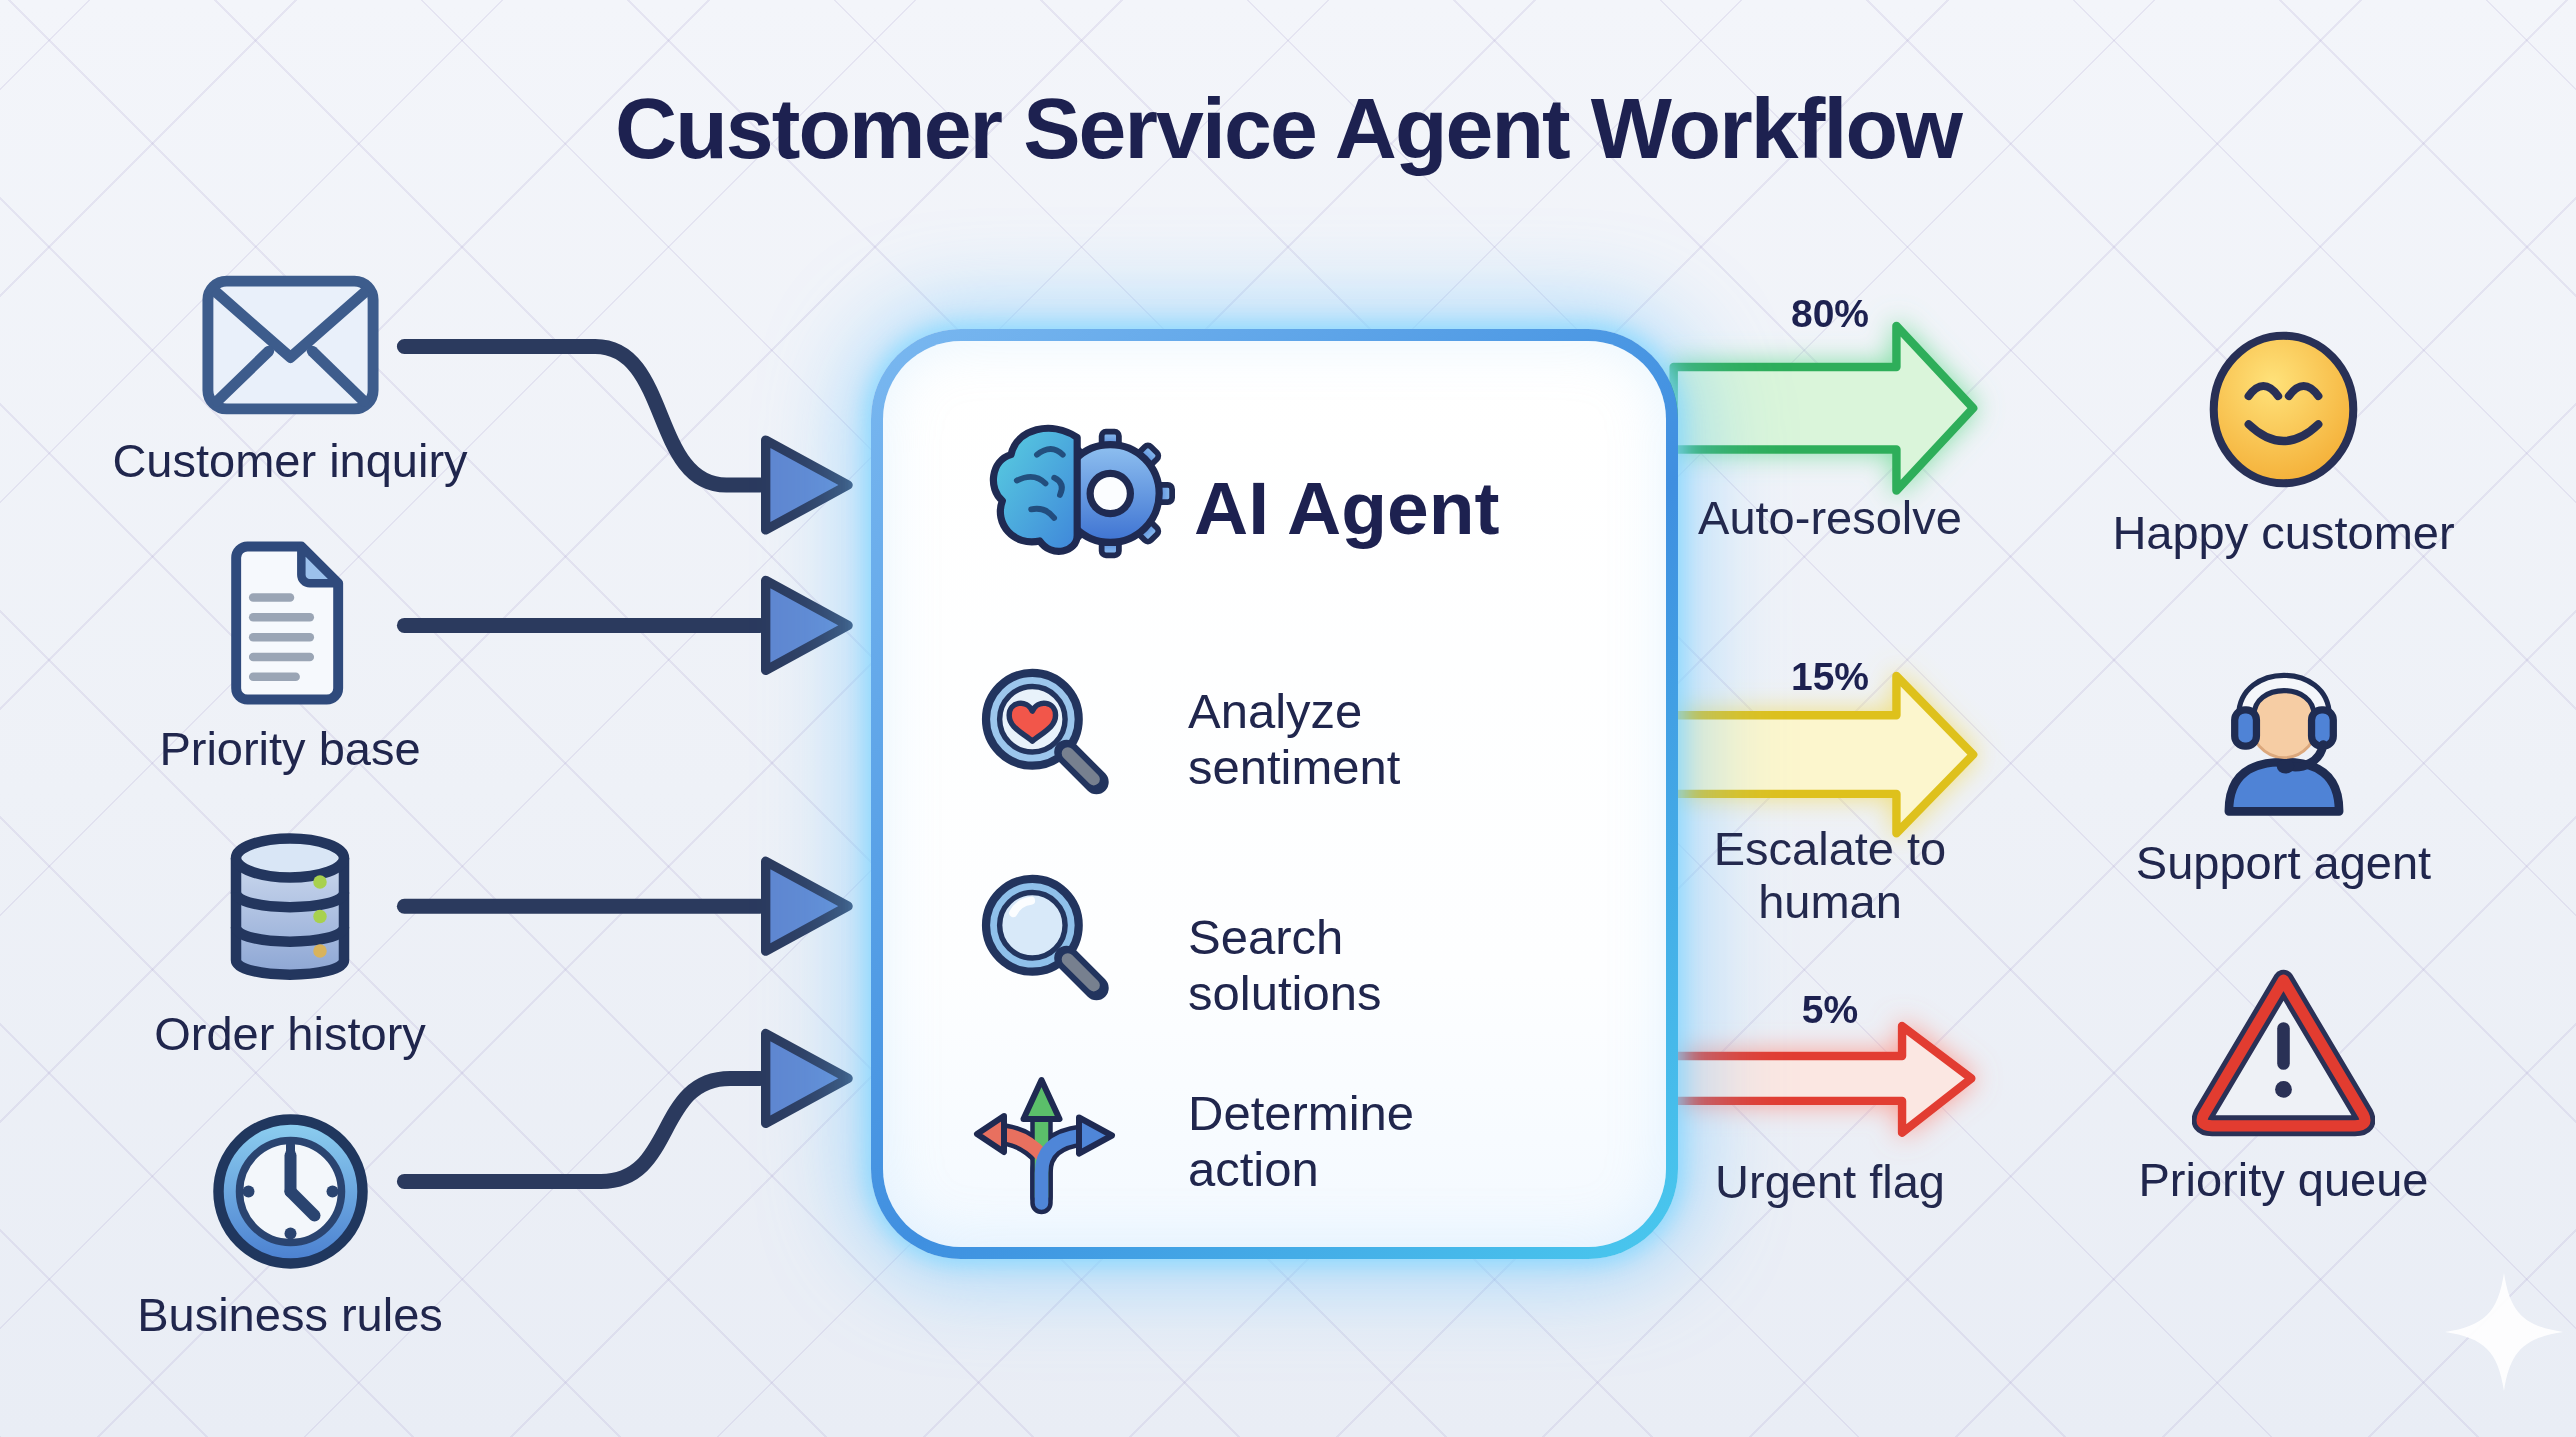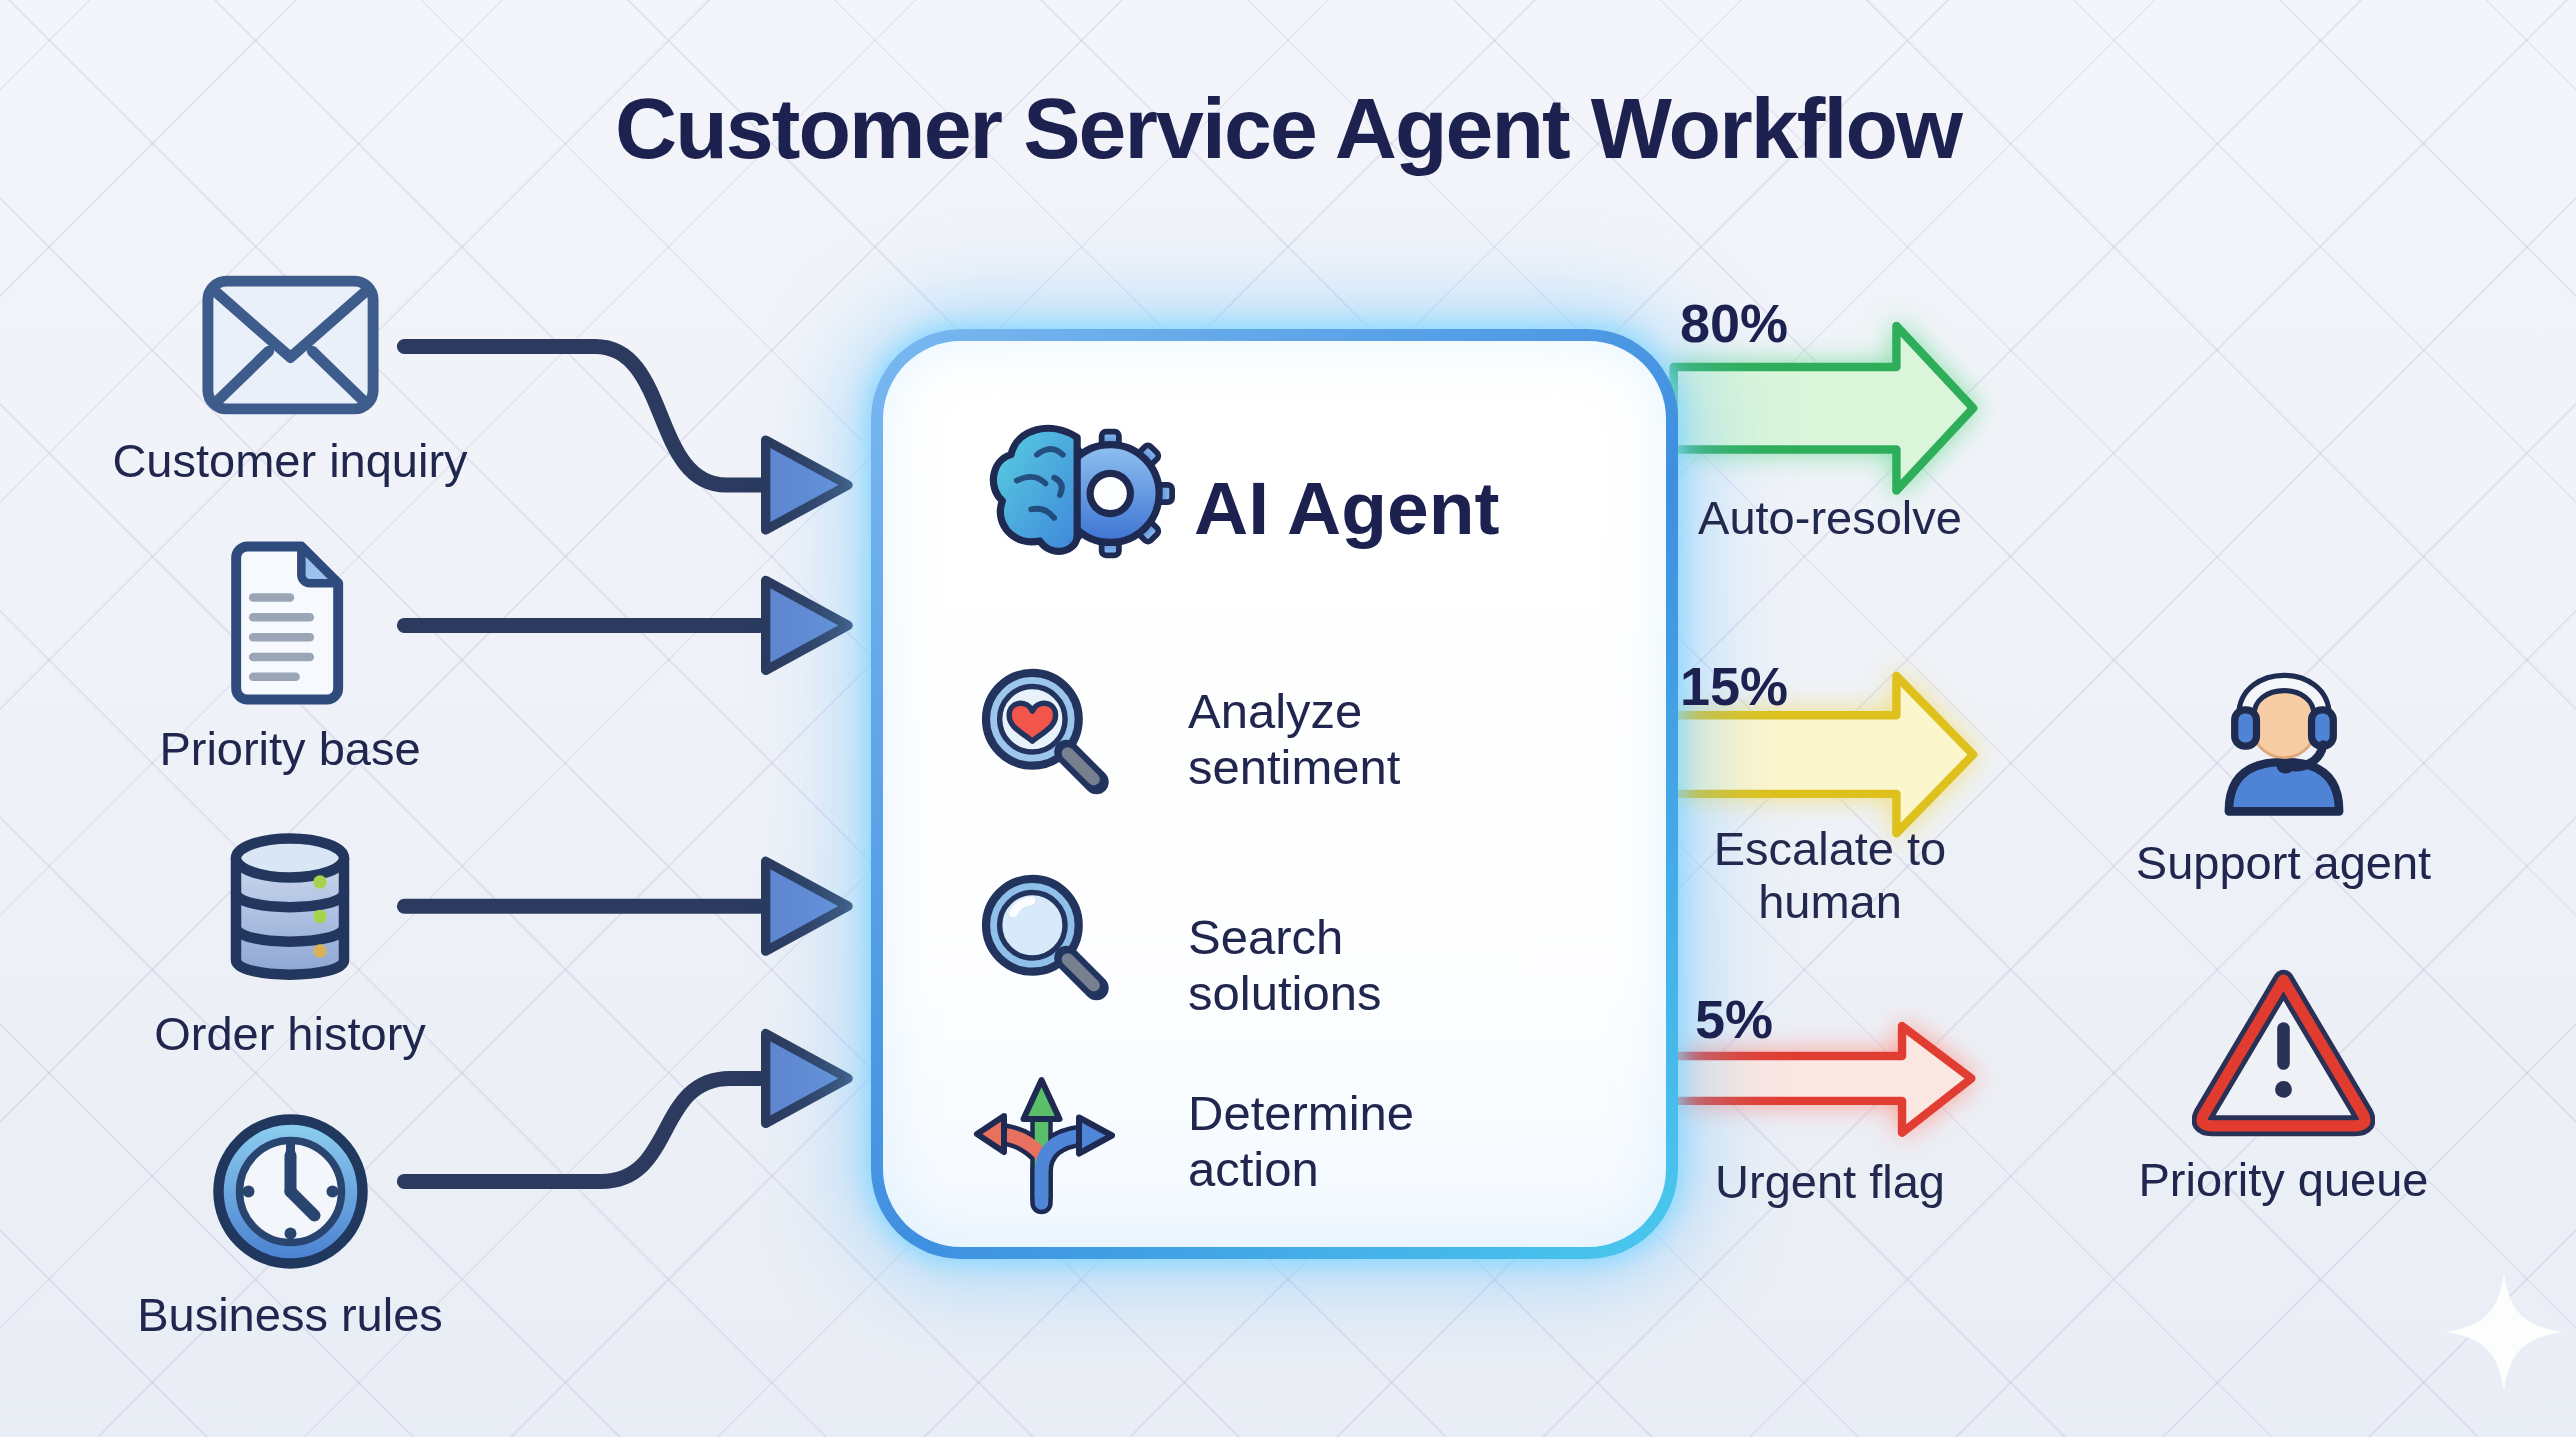--- a/index.html
+++ b/index.html
@@ -20,21 +20,21 @@
     border:12px solid transparent;border-radius:90px;
     background:linear-gradient(180deg,#ffffff 0%,#fdfeff 70%,#f3f9ff 100%) padding-box,
                linear-gradient(135deg,#7ab8f0 0%,#3f8fe0 55%,#49c9ee 100%) border-box;
     box-shadow:0 0 84px 20.6px rgba(115,198,255,.55),0 0 20.6px 5.6px rgba(140,225,255,.75),inset 0 0 56px rgba(160,215,250,.25);
     z-index:2;margin-top:42px;}
   .agent-header-icon{position:absolute;left:105px;top:73px;width:187px;height:159px;}
   .agent-title{position:absolute;left:311px;top:124px;font-size:75px;font-weight:700;color:#1d2150;}
   .step-icon{position:absolute;left:88px;width:150px;height:150px;}
   .step-text{position:absolute;left:305px;width:281px;font-size:49px;line-height:1.15;color:#20264d;}
   
-  .pct{position:absolute;left:1584px;width:300px;text-align:center;font-size:54px;font-weight:700;color:#1d2150;z-index:3;}
+  .pct{position:absolute;left:1680px;width:300px;text-align:center;font-size:39px;font-weight:700;color:#1d2150;z-index:3;}
   .action{position:absolute;left:1680px;width:300px;text-align:center;font-size:47px;line-height:1.12;color:#23294e;z-index:3;margin-top:16px;}
   .result-item{position:absolute;left:2087px;width:393px;display:flex;flex-direction:column;align-items:center;gap:17px;z-index:3;}
   .arrows-overlay{position:absolute;inset:0;z-index:1;pointer-events:none;}
   .sparkle{position:absolute;left:2445px;top:1273px;width:118px;height:118px;opacity:.92;}
 </style>
 </head>
 <body>
 
 <div id="canvas">
   <div id="grid"></div>
@@ -222,20 +222,35 @@
 
   <div class="pct" style="top:292px">80%</div>
   <div class="action" style="top:476px">Auto-resolve</div>
 
   <div class="pct" style="top:655px">15%</div>
   <div class="action" style="top:807px">Escalate to human</div>
 
   <div class="pct" style="top:988px">5%</div>
   <div class="action" style="top:1140px">Urgent flag</div>
 
+  <div class="result-item" style="top:329px">
+    <svg width="161" height="161" viewBox="0 0 120 120">
+      <defs>
+          <radialGradient id="fG" cx="0.42" cy="0.32" r="0.85">
+        <stop offset="0" stop-color="#ffe27a"></stop>
+            <stop offset="1" stop-color="#f2a52a"></stop>
+          </radialGradient>
+        </defs>
+      <ellipse cx="60" cy="60" rx="52" ry="55" fill="url(#fG)" stroke="#283056" stroke-width="6"></ellipse>
+      <path d="M34,50 q11,-15 22,0" stroke="#283056" stroke-width="6" fill="none" stroke-linecap="round"></path>
+      <path d="M64,50 q11,-15 22,0" stroke="#283056" stroke-width="6" fill="none" stroke-linecap="round"></path>
+      <path d="M34,71 q26,25 52,0" stroke="#283056" stroke-width="6" fill="none" stroke-linecap="round"></path>
+    </svg>
+    <div class="result-label">Happy customer</div>
+  </div>
 
   <div class="result-item" style="top:646px">
     <svg width="174" height="174" viewBox="0 0 120 120">
       <path d="M22,114 C22,88 38,80 60,80 C82,80 98,88 98,114 Z" fill="#4f83d6" stroke="#1f2c52" stroke-width="6" stroke-linejoin="round"></path>
       <ellipse cx="60" cy="50" rx="24" ry="27" fill="#f6cda4" stroke="#dca87c" stroke-width="2"></ellipse>
       <path d="M34,48 C34,18 86,18 86,48" fill="none" stroke="#1f2c52" stroke-width="14" stroke-linecap="round"></path>
       <path d="M34,48 C34,18 86,18 86,48" fill="none" stroke="#f4f6fa" stroke-width="7" stroke-linecap="round"></path>
       <rect x="26" y="44" width="15" height="25" rx="7" fill="#4f83d6" stroke="#1f2c52" stroke-width="5"></rect>
       <rect x="79" y="44" width="15" height="25" rx="7" fill="#4f83d6" stroke="#1f2c52" stroke-width="5"></rect>
       <path d="M87,68 C85,80 73,85 63,83" fill="none" stroke="#1f2c52" stroke-width="6" stroke-linecap="round"></path>

